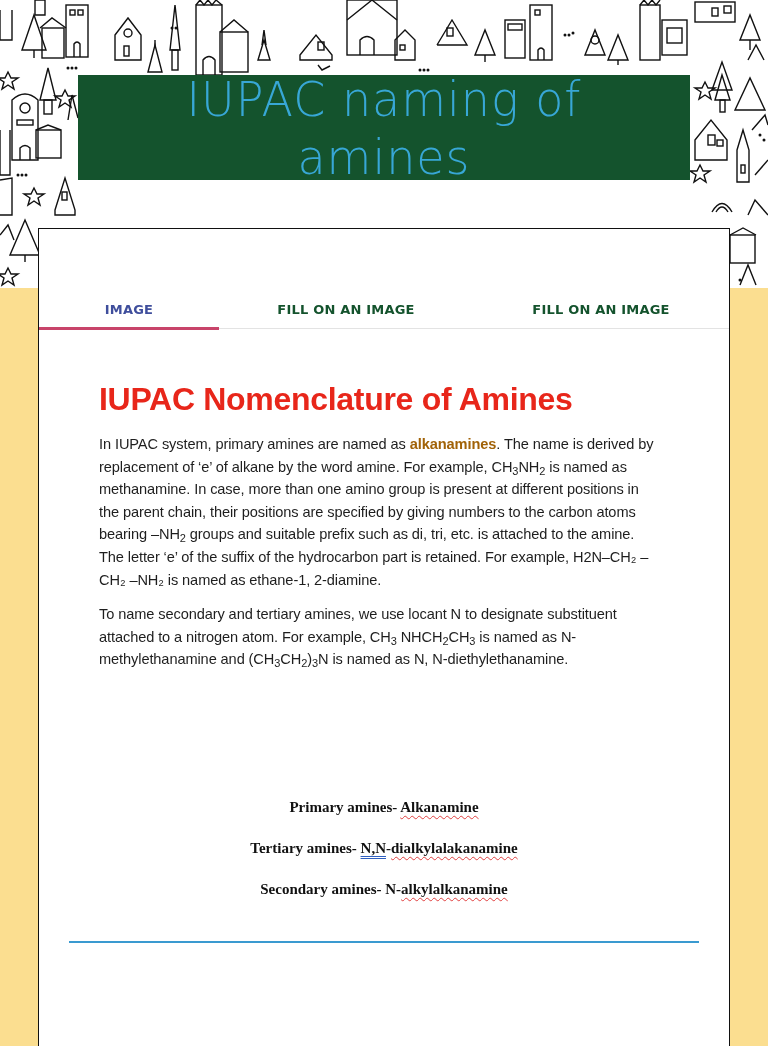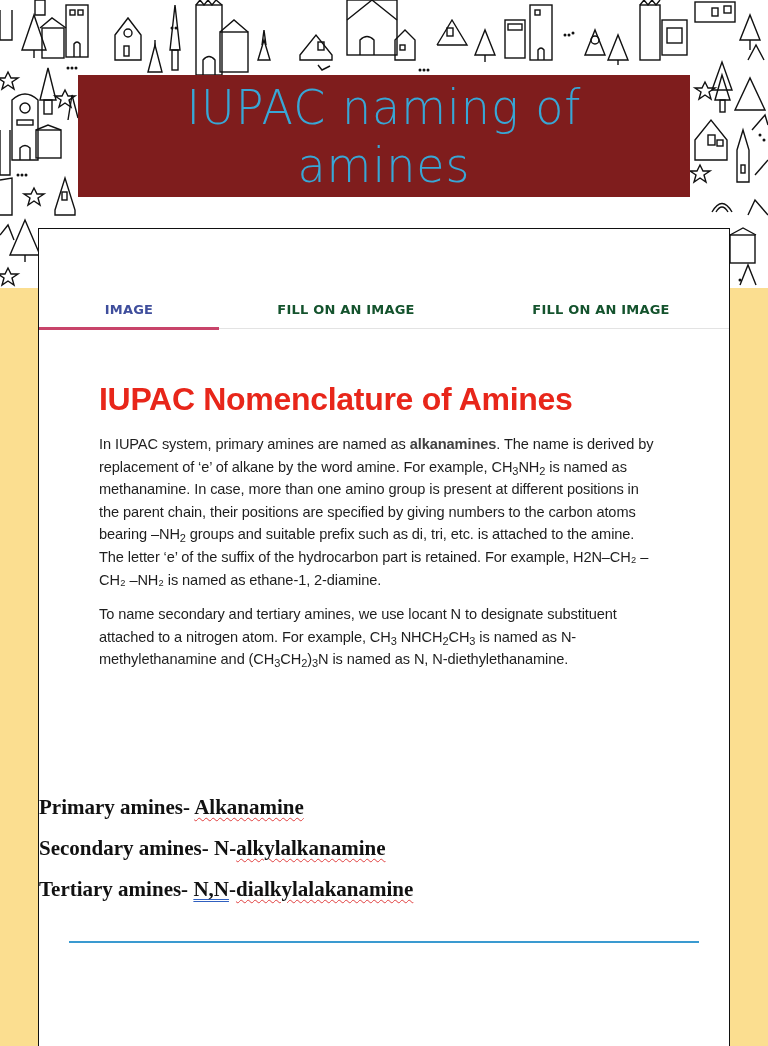--- a/index.html
+++ b/index.html
@@ -10,22 +10,22 @@
       font-family: "Liberation Sans", sans-serif;
     }
     
     .doodle-bg {
       position: absolute; left: 0; top: 0; width: 768px; height: 288px;
       background: #ffffff; overflow: hidden;
     }
     .doodle-bg svg { position: absolute; left: 0; top: 0; }
     
     .title-banner {
-      position: absolute; left: 78px; top: 75px; width: 612px; height: 122px;
-      background: #7f1d1d;
+      position: absolute; left: 78px; top: 75px; width: 612px; height: 105px;
+      background: #14532d;
       display: flex; flex-direction: column; align-items: center; justify-content: center;
     }
     .title-banner .line {
       color: #38A7D6;
       font-family: "DejaVu Sans", sans-serif;
       font-weight: 300;
       font-size: 46px;
       line-height: 58px;
       letter-spacing: 1px;
       transform: scaleY(1.05);
@@ -66,27 +66,27 @@
       color: #E8261A;
       font-size: 32px; line-height: 40px;
       font-weight: 700;
       margin-bottom: 14px;
       letter-spacing: -0.3px;
     }
     .para {
       font-size: 14.6px; line-height: 22.6px; color: #1e1e1e;
       letter-spacing: -0.1px;
     }
-    .para .hl { color: #404040; font-weight: 700; }
+    .para .hl { color: #a16207; font-weight: 700; }
     .para sub { font-size: 11px; vertical-align: -3px; line-height: 0; }
     .para + .para { margin-top: 12px; }
     .summary {
       position: absolute; left: 0; top: 258px; width: 690px;
       font-family: "Liberation Serif", serif; font-weight: 700;
-      font-size: 21px; color: #111; text-align: left;
+      font-size: 15px; color: #111; text-align: center;
     }
     .summary .row { height: 41px; line-height: 41px; }
     .squiggle {
       text-decoration: underline wavy #E04040;
       text-decoration-thickness: 1px;
       text-underline-offset: 3px;
     }
     .blueul {
       text-decoration: underline double #3060C0;
       text-decoration-thickness: 1px;
@@ -246,18 +246,18 @@
   <div class="doc">
     <div class="doc-title">IUPAC Nomenclature of Amines</div>
 
     <div class="para"><span>In  IUPAC system, primary amines are named as </span><span class="hl">alkanamines</span><span>. The</span> <span>name is derived by replacement of ‘e’ of alkane by the word amine. For example, CH</span><sub>3</sub><span>NH</span><sub>2</sub><span> is named as methanamine. In case, more than one amino group is present at different positions in the parent chain, their positions are specified by giving numbers to the carbon atoms bearing –NH</span><sub>2</sub><span> groups and suitable prefix such as di, tri, etc. is attached to the amine. The letter ‘e’ of the suffix of the hydrocarbon part is retained. For  example, H2N–CH₂ –CH₂ –NH₂ is named as ethane-1, 2-diamine.</span></div>
 
     <div class="para"><span>To name secondary and tertiary amines, we use locant N to designate substituent attached to a nitrogen atom. For example, CH</span><sub>3</sub><span> NHCH</span><sub>2</sub><span>CH</span><sub>3</sub><span> is named as N-methylethanamine and (CH</span><sub>3</sub><span>CH</span><sub>2</sub><span>)</span><sub>3</sub><span>N is named as N, N-diethylethanamine.</span></div>
   </div>
 
   <div class="summary" style="top:558px;">
     <div class="row"><span>Primary amines- </span><span class="squiggle">Alkanamine</span></div>
+    <div class="row"><span>Tertiary amines- </span><span class="blueul">N,N</span><span>-</span><span class="squiggle">dialkylalakanamine</span></div>
     <div class="row"><span>Secondary amines- </span><span>N-</span><span class="squiggle">alkylalkanamine</span></div>
-    <div class="row"><span>Tertiary amines- </span><span class="blueul">N,N</span><span>-</span><span class="squiggle">dialkylalakanamine</span></div>
   </div>
 
   <div class="divider"></div>
 </div>
 
 </body></html>

